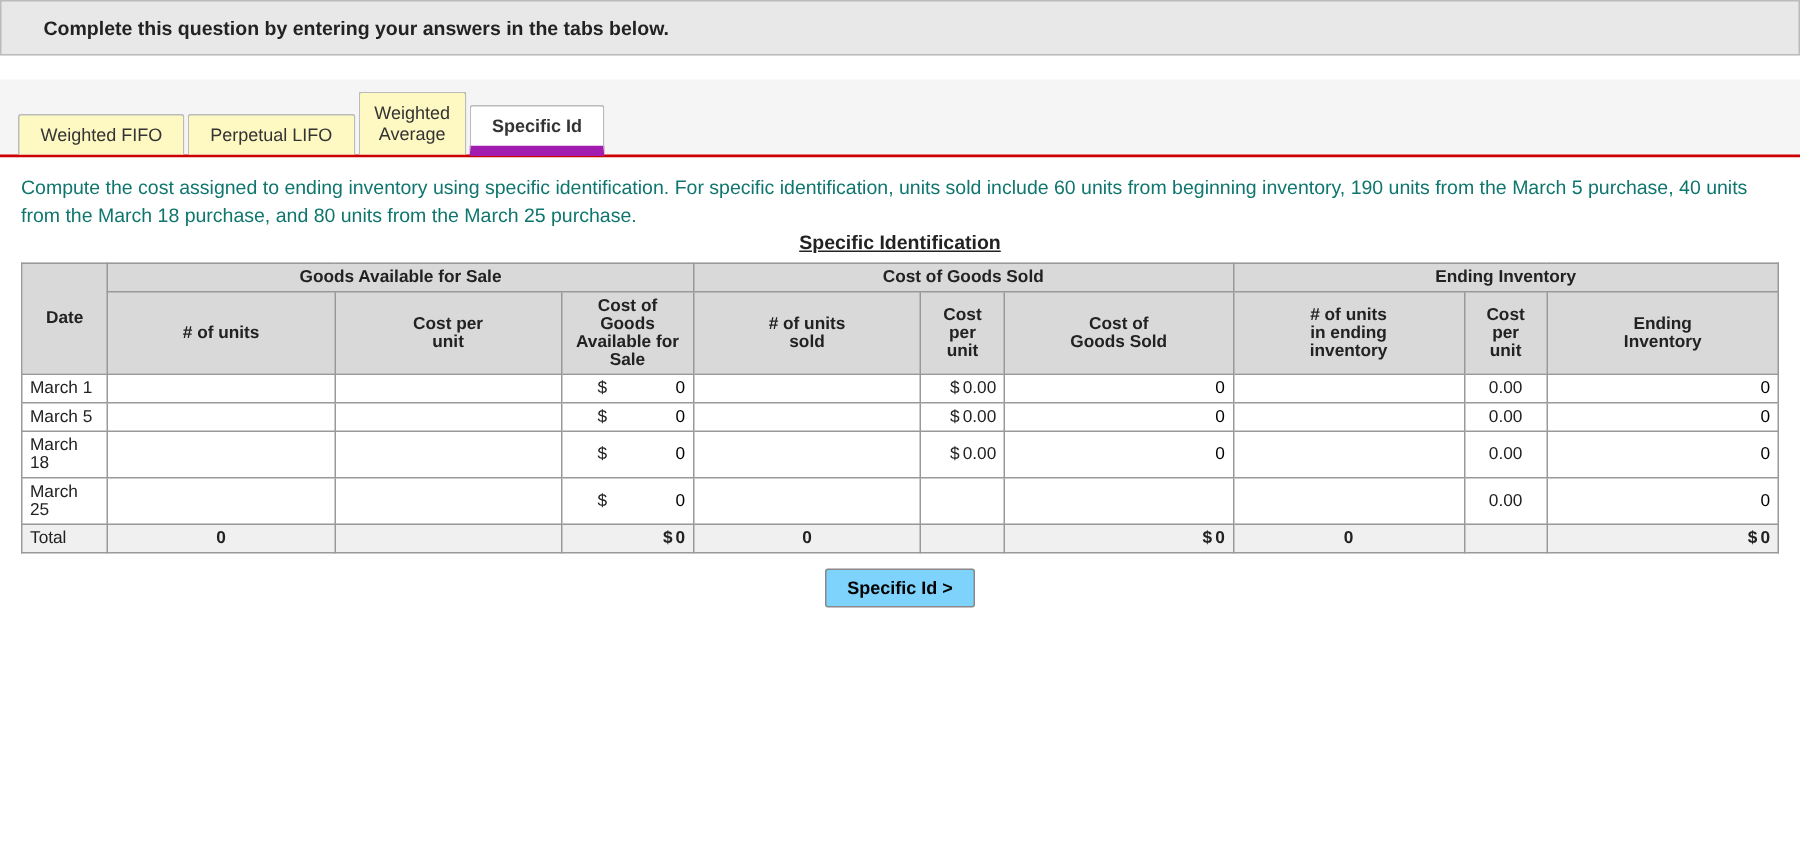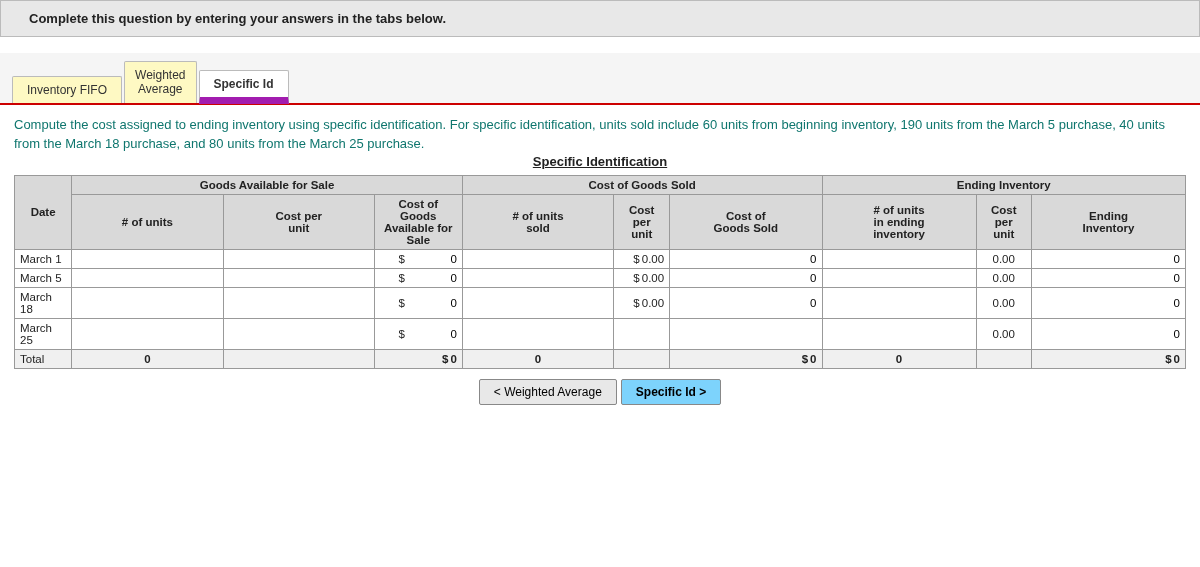--- a/index.html
+++ b/index.html
@@ -146,21 +146,24 @@
   </style>
 </head>
 <body>
 
 <div class="top-banner">
   <span>Complete this question by entering your answers in the tabs below.</span>
 </div>
 
 <div class="tabs-area">
   <div class="tab">
-    <span>Inventory FIFO</span>
+    <span>Weighted FIFO</span>
+  </div>
+  <div class="tab">
+    <span>Perpetual LIFO</span>
   </div>
   <div class="tab tab-weighted">
     Weighted<br>Average
   </div>
   <div class="tab active">
     <span>Specific Id</span>
   </div>
 </div>
 
 <div class="main-content">
@@ -296,20 +299,17 @@
             <div class="dollar-wrap">
               <span>$</span>
               <span>0</span>
             </div>
           </td>
   </tr>
       </tbody>
   </table>
 
   <div class="bottom-nav">
-    <button class="nav-btn">
-      <span>&lt; Weighted Average</span>
-    </button>
     <button class="nav-btn active-btn">
       <span>Specific Id  &gt;</span>
     </button>
   </div>
 </div>
 
 </body></html>

